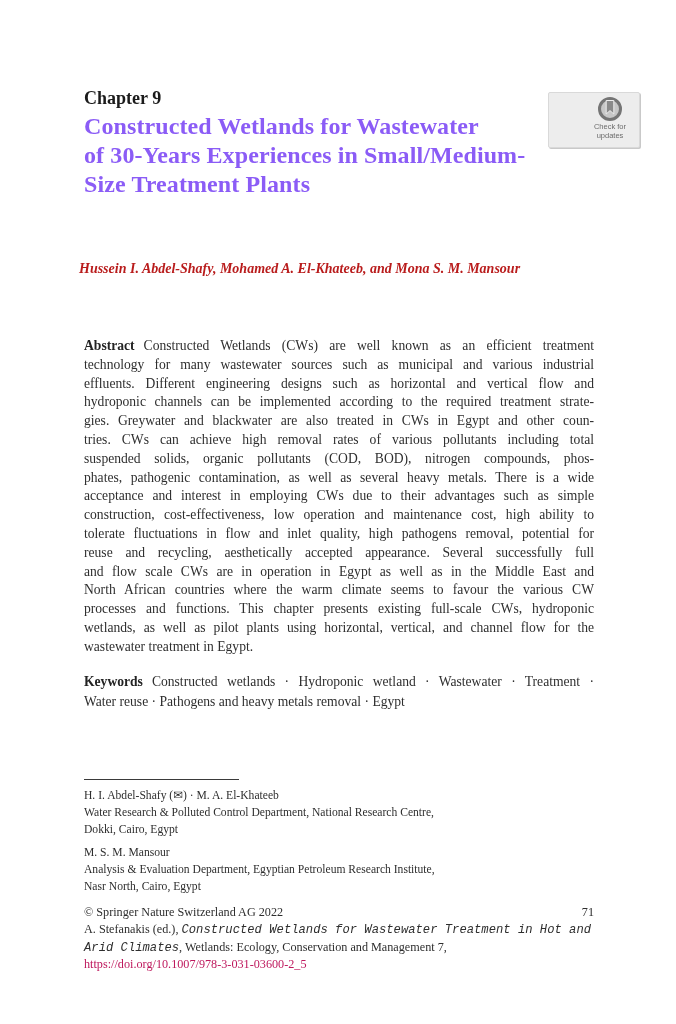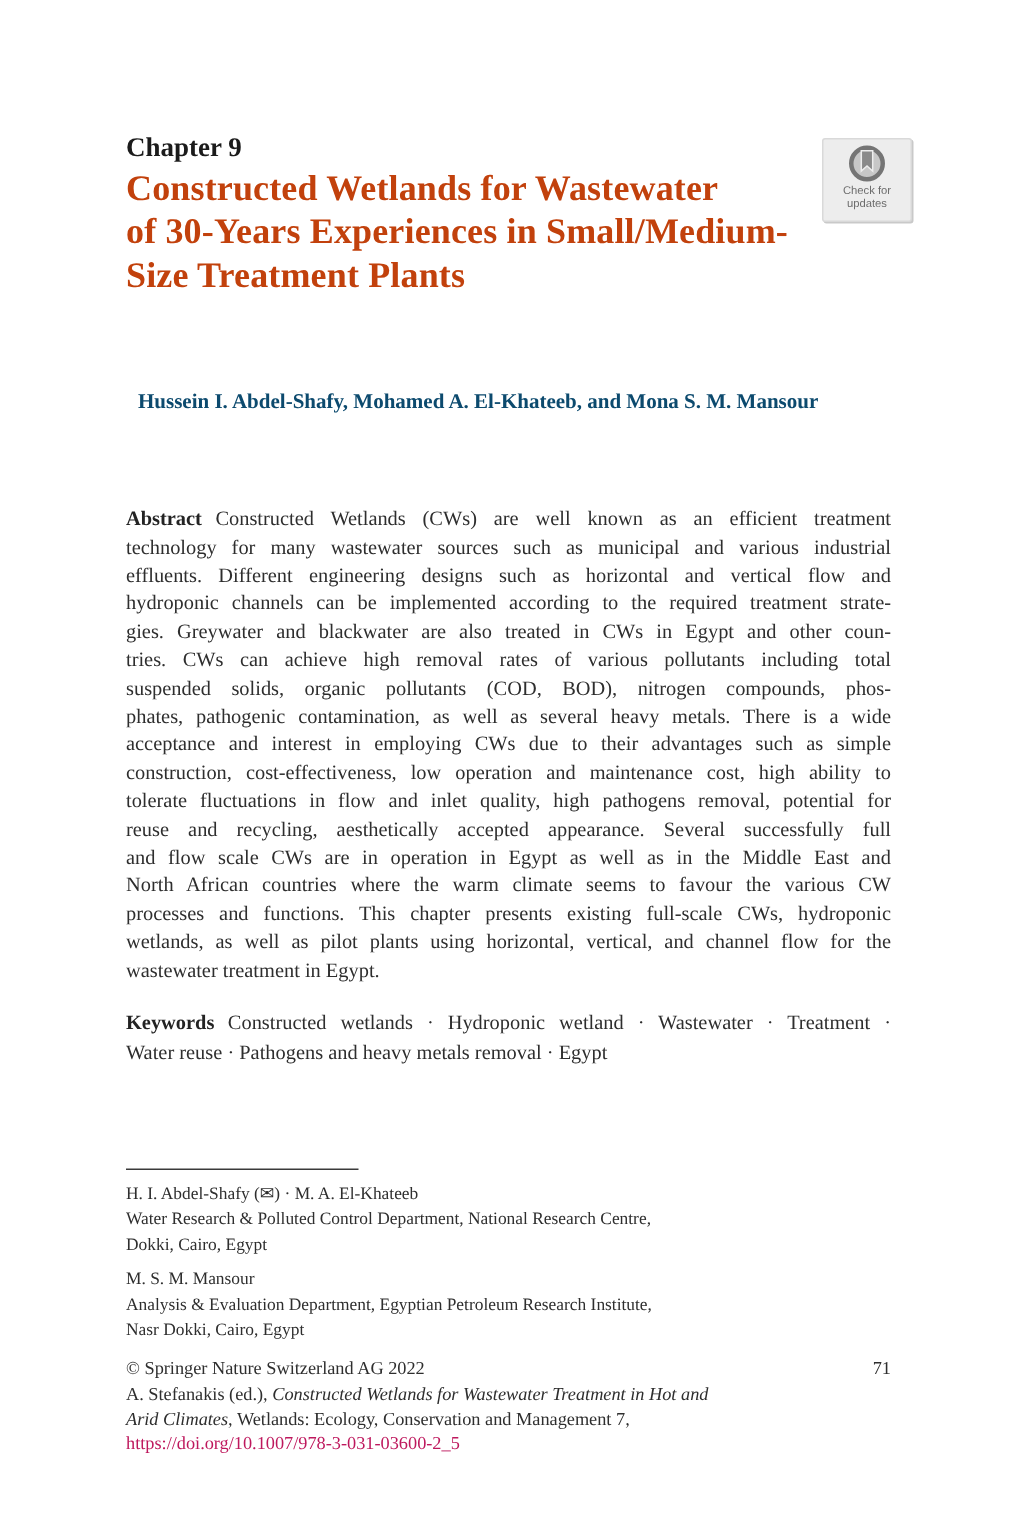--- a/index.html
+++ b/index.html
@@ -14,37 +14,38 @@
   }
   .abs { position: absolute; }
 
   
   .chapter-label {
     left: 84px; top: 88px;
     font-size: 18px; font-weight: bold; color: #1b1b1b;
   }
   .chapter-title {
     left: 84px; top: 112px; width: 500px;
-    font-size: 24px; font-weight: bold; color: #c2410c;
+    font-size: 24px; font-weight: bold; color: #8b5cf6;
     line-height: 29px; letter-spacing: 0.1px;
   }
   .authors-line {
-    left: 92px; top: 261px; width: 512px;
-    font-size: 14px; font-weight: bold; color: #0c4a6e;
+    left: 79px; top: 261px; width: 512px;
+    font-size: 14px; font-weight: bold; color: #b91c1c; font-style: italic;
   }
 
   
   .update-badge {
     left: 548px; top: 92px; width: 58px; height: 54px;
     background: #ededed;
     border: 1px solid #d9d9d9;
     box-shadow: 1px 1px 0 #c9c9c9;
     border-radius: 2px;
     text-align: center;
     cursor: pointer;
+    padding-left: 32px;
   }
   .update-badge svg { display: block; margin: 3px auto 0 auto; }
   .badge-text {
     font-family: "Liberation Sans", "DejaVu Sans", sans-serif;
     font-size: 7.5px; line-height: 9px; color: #6c6c6c;
   }
 
   
   .abstract-block {
     left: 84px; top: 337px; width: 510px;
@@ -69,21 +70,21 @@
   }
   .affiliation-block + .affiliation-block { margin-top: 6px; }
 
   
   .footer {
     left: 84px; top: 904px; width: 510px;
     font-size: 12.2px; line-height: 16.8px; color: #2e2e2e;
   }
   .copyright-row { display: flex; justify-content: space-between; }
   .doi-link { color: #be185d; text-decoration: none; cursor: pointer; }
-  .italic { font-style: italic; }
+  .italic { font-style: italic; font-family: Liberation Mono, monospace; }
 </style>
 </head>
 <body>
 
 <div class="page">
 
   <div class="abs chapter-label">Chapter 9</div>
 
   <div class="abs chapter-title">
     <div>Constructed Wetlands for Wastewater</div>
@@ -131,21 +132,21 @@
 
   <div class="abs footnotes">
     <div class="affiliation-block">
       <div>H. I. Abdel-Shafy (✉) · M. A. El-Khateeb</div>
       <div>Water Research &amp; Polluted Control Department, National Research Centre,</div>
       <div>Dokki, Cairo, Egypt</div>
     </div>
     <div class="affiliation-block">
       <div>M. S. M. Mansour</div>
       <div>Analysis &amp; Evaluation Department, Egyptian Petroleum Research Institute,</div>
-      <div>Nasr Dokki, Cairo, Egypt</div>
+      <div>Nasr North, Cairo, Egypt</div>
     </div>
   </div>
 
   <div class="abs footer">
     <div class="copyright-row">
       <span>© Springer Nature Switzerland AG 2022</span>
       <span>71</span>
     </div>
     <div><span>A. Stefanakis (ed.), </span><span class="italic">Constructed Wetlands for Wastewater Treatment in Hot and</span></div>
     <div><span class="italic">Arid Climates</span><span>, Wetlands: Ecology, Conservation and Management 7,</span></div>

